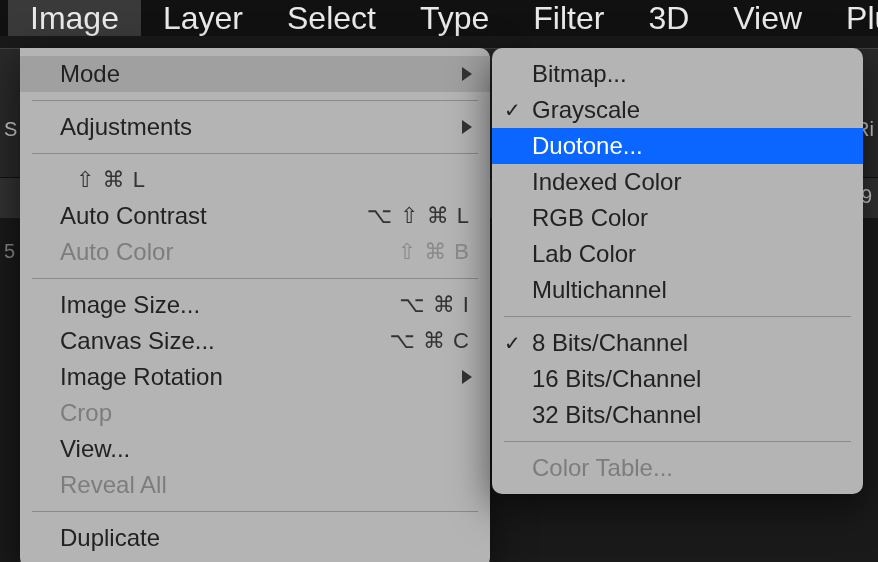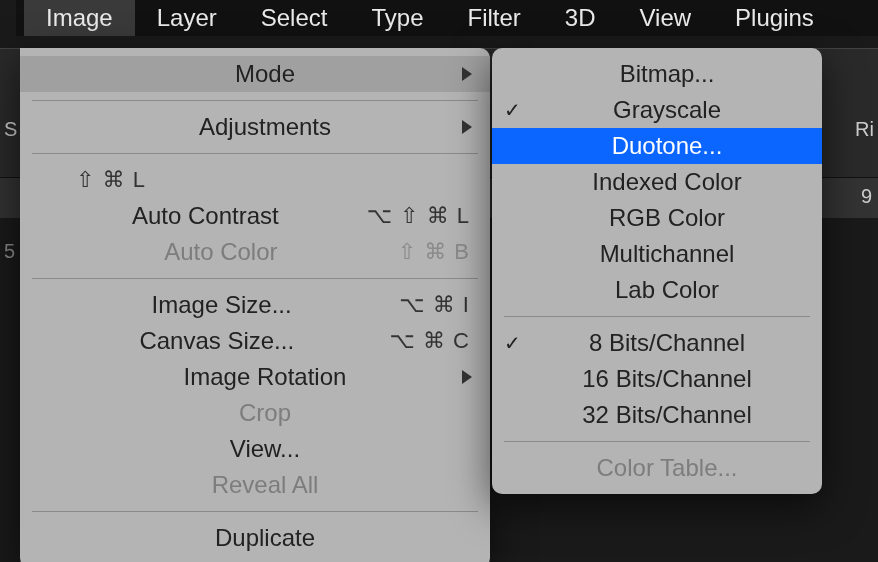--- a/index.html
+++ b/index.html
@@ -32,27 +32,27 @@
     background: #333;
   }
   .backdrop-text {
     position: absolute;
     color: #ccc;
     font-size: 20px;
   }
   
   .menubar {
     position: absolute;
-    top: 0; left: 16px; right: 0;
+    top: 0; left: 0; right: 0;
     height: 36px;
     display: flex;
     align-items: stretch;
     background: #111;
     color: #eaeaea;
-    font-size: 24px;
+    font-size: 32px;
     padding-left: 8px;
   }
   .menubar-item {
     display: flex;
     align-items: center;
     padding: 0 22px;
     white-space: nowrap;
   }
   .menubar-item.active {
     background: #3a3a3a;
@@ -70,30 +70,29 @@
   .dropdown.image-menu {
     top: 48px;
     left: 20px;
     width: 470px;
     height: 520px;
     border-top-left-radius: 0;
   }
   .dropdown.mode-menu {
     top: 48px;
     left: 492px;
-    width: 330px;
+    width: 371px;
   }
   .menu-item {
     display: flex;
     align-items: center;
     height: 36px;
     padding: 0 20px 0 40px;
     position: relative;
     white-space: nowrap;
-    text-align: center;
   }
   .menu-item.hover {
     background: #a0a0a0;
   }
   .menu-item.selected {
     background: #0a66ff;
     color: #fff;
   }
   .menu-item.disabled {
     color: #7d7d7d;
@@ -232,24 +231,24 @@
   <div class="menu-item selected">
     <span class="label">Duotone...</span>
   </div>
   <div class="menu-item">
     <span class="label">Indexed Color</span>
   </div>
   <div class="menu-item">
     <span class="label">RGB Color</span>
   </div>
   <div class="menu-item">
+    <span class="label">Lab Color</span>
+  </div>
+  <div class="menu-item">
     <span class="label">Multichannel</span>
-  </div>
-  <div class="menu-item">
-    <span class="label">Lab Color</span>
   </div>
   <div class="menu-sep"></div>
   <div class="menu-item">
     <span class="check">✓</span>
     <span class="label">8 Bits/Channel</span>
   </div>
   <div class="menu-item">
     <span class="label">16 Bits/Channel</span>
   </div>
   <div class="menu-item">

